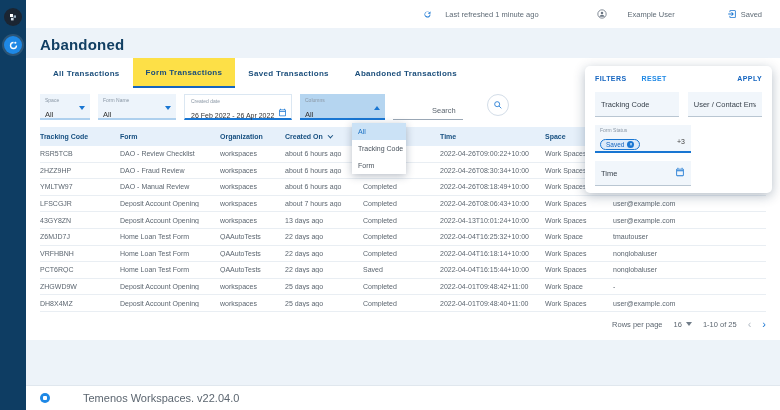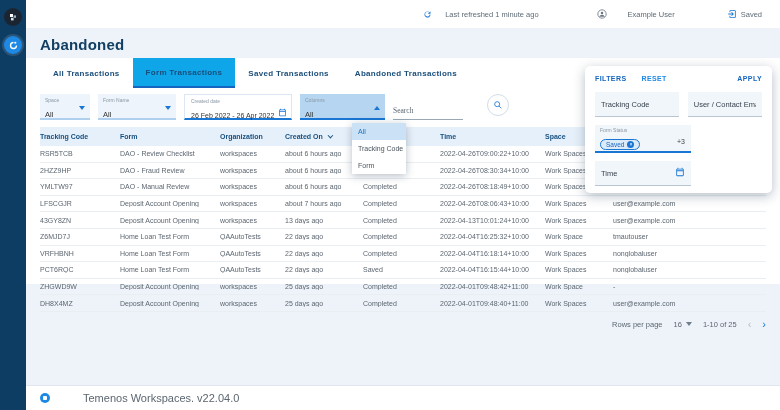--- a/index.html
+++ b/index.html
@@ -14,42 +14,42 @@
   
   .topbar { position:absolute; left:26px; top:0; width:754px; height:28px; background:#fff; display:flex; align-items:center; justify-content:flex-end; padding-right:18px; z-index:10; }
   .topbar-item { display:flex; align-items:center; gap:4px; font-size:7.5px; color:#5f6b76; }
   .tb-refresh { margin-right:58px;gap:13px; }
   .tb-user { margin-right:52px;gap:21px; }
 
   
   .page-title { position:absolute; left:40px; top:36px; font-size:15px; font-weight:bold; color:#123f63; letter-spacing:.2px; }
 
   
-  .card { position:absolute; left:26px; top:58px; width:754px; height:226px; background:#fff; }
+  .card { position:absolute; left:26px; top:58px; width:754px; height:282px; background:#fff; }
 
   
   .tabs { display:flex; height:30px; padding-left:14px; }
   .tab { display:flex; align-items:center; padding:0 13px; font-size:8px; font-weight:bold; color:#1b4e7b; letter-spacing:.3px; cursor:pointer; }
-  .tab.active { background:#0ea5e9; border-bottom:2px solid #1565c0; }
+  .tab.active { background:#fde047; border-bottom:2px solid #1565c0; }
 
   
   .filterbar { position:absolute; left:14px; top:36px; display:flex; gap:8px; align-items:flex-start; }
   .dd { position:relative; height:26px; padding:3px 14px 3px 5px; background:#edf4fb; border-bottom:2px solid #aed0ee; }
   .dd .flabel, .datebox .flabel { font-size:5px; color:#8a97a5; display:block; line-height:6px; }
   .dd .fvalue, .datebox .fvalue { font-size:7.5px; color:#333; line-height:10px; }
   .dd-space { width:50px; }
   .dd-form { width:78px; }
   .dd-columns { width:85px; background:#b5d5f0; border-bottom:2px solid #1976d2; }
   .tri-down { position:absolute; right:5px; top:12px; width:0; height:0; border-left:3px solid transparent; border-right:3px solid transparent; border-top:4px solid #1976d2; }
   .tri-up { position:absolute; right:5px; top:12px; width:0; height:0; border-left:3px solid transparent; border-right:3px solid transparent; border-bottom:4px solid #1976d2; }
   .datebox { position:relative; width:108px; height:26px; padding:3px 18px 3px 6px; background:#fff; border:1px solid #dbe7f2; border-bottom:2px solid #1976d2; }
   .datebox .fvalue { font-size:7px; white-space:nowrap; }
   .cal-ico { position:absolute; right:4px; top:8px; }
   .searchbox { width:70px; height:26px; border-bottom:1px solid #9aa7b5; display:flex; align-items:flex-end; }
-  .searchbox input { border:none; outline:none; background:transparent; width:100%; font-size:7.5px; padding-bottom:4px; color:#333; font-family:Liberation Serif, serif; }
+  .searchbox input { border:none; outline:none; background:transparent; width:100%; font-size:7.5px; padding-bottom:4px; color:#333; font-family:Liberation Sans, sans-serif;margin-left:39px; }
   .searchbox input::placeholder { color:#5c6670; }
   .search-btn { margin-left:16px; width:22px; height:22px; border-radius:50%; border:1px solid #d3dde8; background:#fff; display:flex; align-items:center; justify-content:center; cursor:pointer; }
 
   
   .menu { position:absolute; left:326px; top:65px; width:54px; background:#fff; box-shadow:0 2px 8px rgba(20,40,70,.3); z-index:30; }
   .menu-item { height:17px; display:flex; align-items:center; padding:0 6px; font-size:7px; color:#4a545e; cursor:pointer; white-space:nowrap; }
   .menu-item.sel { background:#cbe2f6; color:#1b72c4; }
 
   
   .table { position:absolute; left:14px; top:69px; width:726px; }

